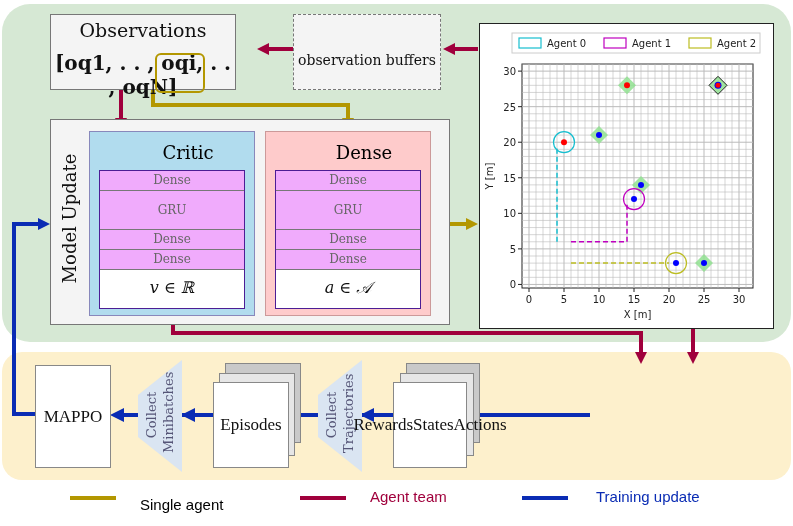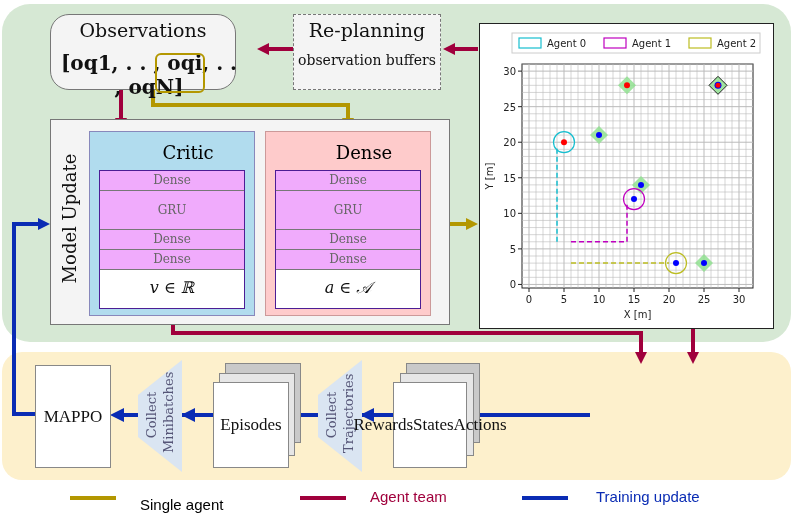--- a/index.html
+++ b/index.html
@@ -1,23 +1,23 @@
 <!DOCTYPE html>
 <html><head>
 <meta charset="utf-8">
 <style>
   html, body { margin:0; padding:0; background:#ffffff; }
   body { width:793px; height:526px; position:relative; overflow:hidden; font-family:"DejaVu Serif", serif; }
   .abs { position:absolute; }
   .green-panel { left:2px; top:4px; width:789px; height:338px; background:#d6e8d4; border-radius:28px; }
   .yellow-panel { left:2px; top:352px; width:789px; height:128px; background:#fdf0cc; border-radius:20px; }
   .box { background:#f4f4f4; border:1px solid #777; box-sizing:border-box; }
-  .obs { left:50px; top:14px; width:186px; height:76px;border-radius:19px; }
+  .obs { left:50px; top:14px; width:186px; height:76px; }
   .obs-title { left:0; top:4px; width:100%; text-align:center; font-size:19px; color:#111; }
-  .obs-math { left:0; top:36px; width:100%; text-align:center; font-size:20px; color:#111; font-weight:bold;padding-left:6px; }
+  .obs-math { left:0; top:36px; width:100%; text-align:center; font-size:20px; color:#111; font-weight:bold; }
   .obs-hl { left:104px; top:38px; width:50px; height:40px; border:2px solid #b39700; border-radius:6px; box-sizing:border-box; }
   .replan { left:293px; top:14px; width:148px; height:76px; border:1px dashed #777; background:#f4f4f4; box-sizing:border-box; }
   .replan-title { left:0; top:4px; width:100%; text-align:center; font-size:19px; color:#111; }
   .replan-text { left:0; top:36px; width:100%; text-align:center; font-size:14px; color:#111; line-height:18px; }
   .model { left:50px; top:119px; width:400px; height:206px; }
   .model-label { left:-72px; top:88px; width:180px; text-align:center; transform:rotate(-90deg); font-size:18px; color:#111; }
   .critic { left:89px; top:131px; width:166px; height:185px; background:#b1dcee; border:1px solid #88b; box-sizing:border-box; }
   .actor { left:265px; top:131px; width:166px; height:185px; background:#fecbcb; border:1px solid #c99; box-sizing:border-box; }
   .net-title { left:16px; top:10px; width:100%; text-align:center; font-size:18px; font-weight:normal; color:#000000; }
   .layers { left:9px; top:38px; width:146px; border:1px solid #4c1d95; box-sizing:border-box; background:#f0abfc; }
@@ -85,21 +85,20 @@
 
 <div class="abs box obs">
   <div class="abs obs-title">Observations</div>
   <div class="abs obs-math">
     <span>[oq1, . . ,</span>&nbsp;<span>oqi,</span>&nbsp;<span>. . , oqN]</span>
   </div>
   <div class="abs obs-hl"></div>
 </div>
 
 <div class="abs replan">
-  <div class="abs replan-title">Re-planning</div>
   <div class="abs replan-text">
     <div>observation buffers</div>
   </div>
 </div>
 
 <div class="abs box model">
   <div class="abs model-label">Model Update</div>
 </div>
 
 <div class="abs critic">

